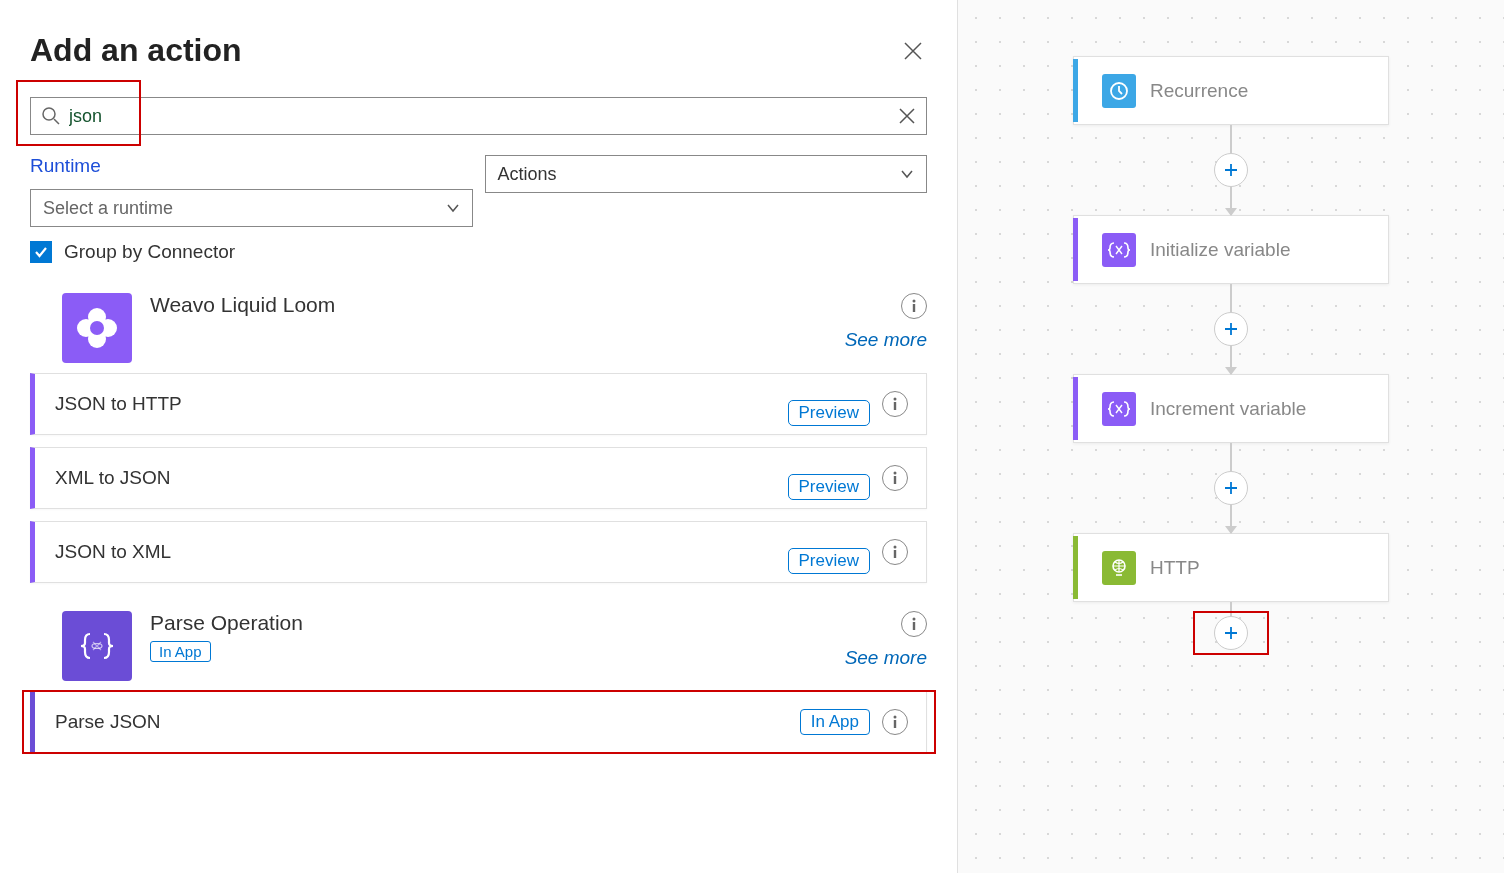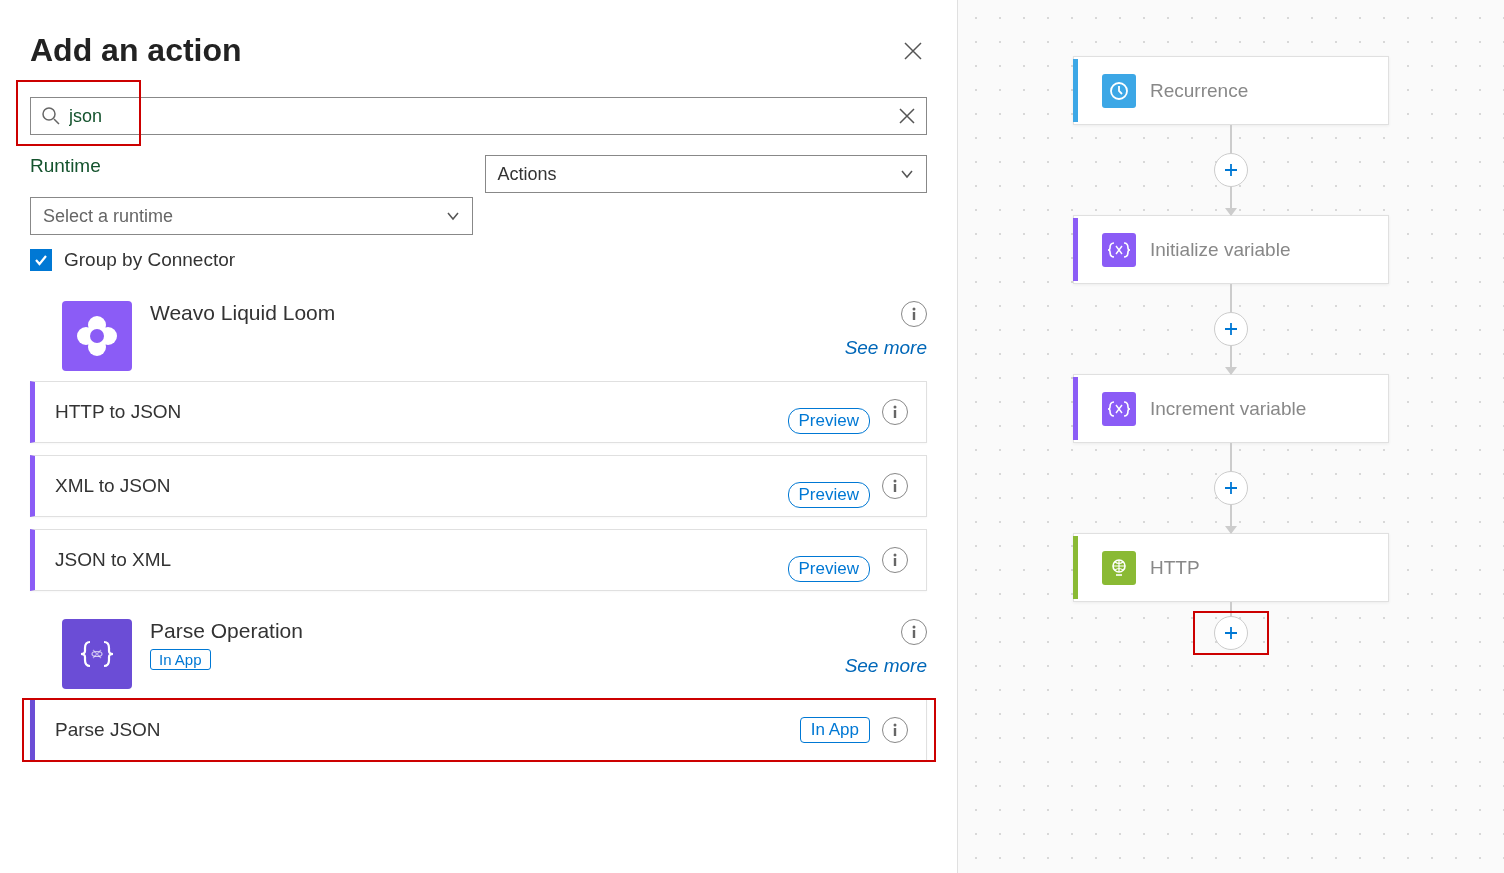--- a/index.html
+++ b/index.html
@@ -102,22 +102,22 @@
 .filter-row {
   display: flex;
   gap: 12px;
   margin-bottom: 14px;
 }
 .filter-col {
   flex: 1;
 }
 .filter-label {
   font-size: 19px;
-  color: #14532d;
-  margin-bottom: 20px;
+  color: #1d4ed8;
+  margin-bottom: 12px;
 }
 .select-box {
   border: 1px solid #888;
   height: 38px;
   display: flex;
   align-items: center;
   justify-content: space-between;
   padding: 0 12px;
   font-size: 18px;
   color: #666;
@@ -241,21 +241,21 @@
 .action-right {
   display: flex;
   align-items: center;
   gap: 12px;
 }
 .preview-tag {
   border: 1.5px solid #0078d4;
   color: #0078d4;
   font-size: 17px;
   padding: 2px 10px;
-  border-radius: 12px;
+  border-radius: 5px;
   margin-top: 18px;
 }
 .inapp-pill {
   border: 1.5px solid #0078d4;
   color: #0078d4;
   font-size: 17px;
   padding: 2px 10px;
   border-radius: 4px;
 }
 .connector-block {
@@ -447,21 +447,21 @@
           <svg width="4" height="14" viewBox="0 0 4 14">
               <circle cx="2" cy="2" r="1.5" fill="currentColor"></circle>
               <rect x="0.8" y="5" width="2.4" height="8" fill="currentColor"></rect>
             </svg>
         </div>
         <div class="see-more">See more</div>
       </div>
     </div>
 
     <div class="action-item">
-      <div class="action-name">HTTP to JSON</div>
+      <div class="action-name">JSON to HTTP</div>
       <div class="action-right">
         <div class="preview-tag">Preview</div>
         <div class="info-icon">
           <svg width="4" height="14" viewBox="0 0 4 14">
               <circle cx="2" cy="2" r="1.5" fill="currentColor"></circle>
               <rect x="0.8" y="5" width="2.4" height="8" fill="currentColor"></rect>
             </svg>
         </div>
       </div>
     </div>

